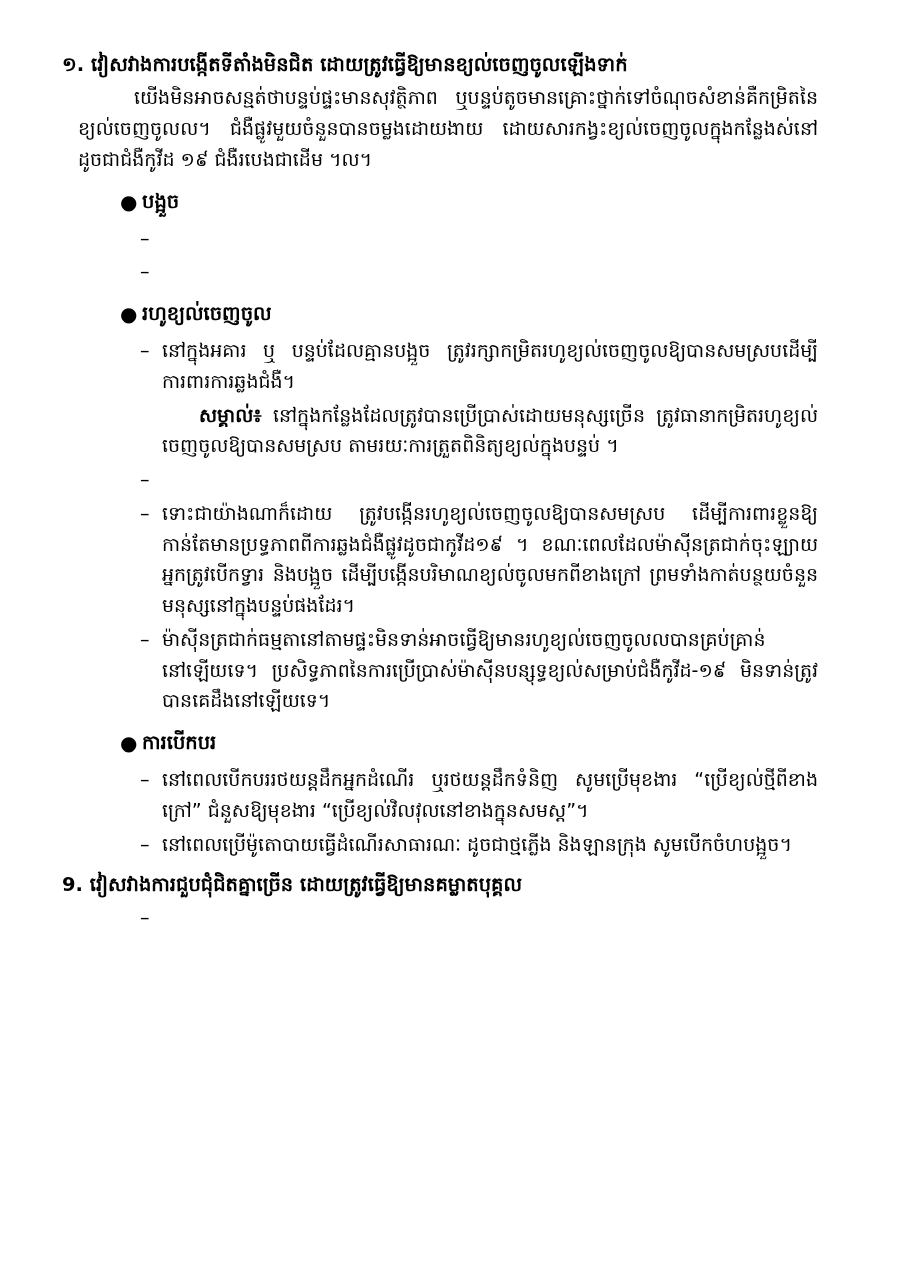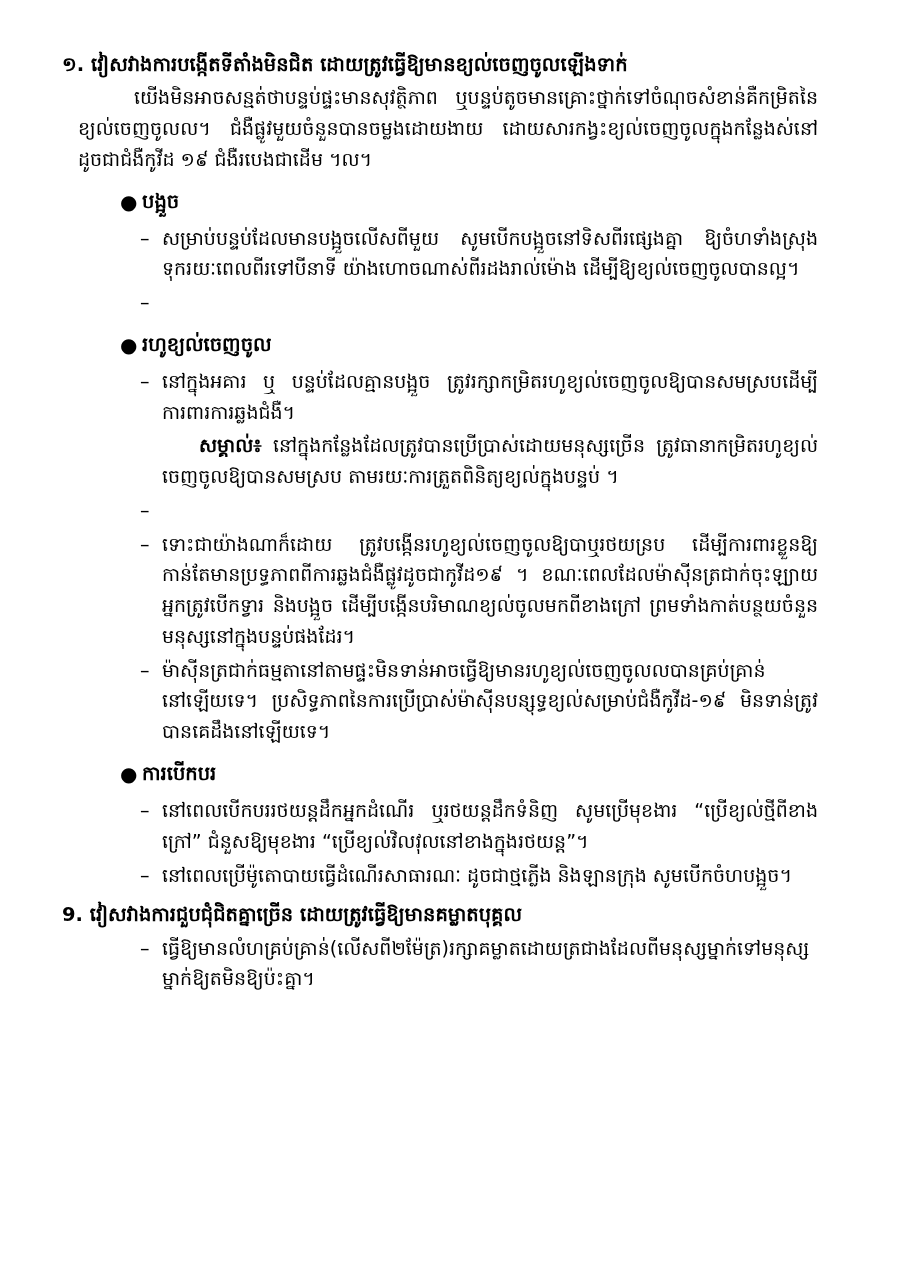--- a/index.html
+++ b/index.html
@@ -95,21 +95,20 @@
 
     <div class="para">យើងមិនអាចសន្មត់ថាបន្ទប់ផ្ទះមានសុវត្ថិភាព ឬបន្ទប់តូចមានគ្រោះថ្នាក់ទៅចំណុចសំខាន់គឺកម្រិតនៃខ្យល់ចេញចូលល។ ជំងឺផ្លូវមួយចំនួនបានចម្លងដោយងាយ ដោយសារកង្វះខ្យល់ចេញចូលក្នុងកន្លែងស់នៅ ដូចជាជំងឺកូវីដ ១៩ ជំងឺរបេងជាដើម ។ល។</div>
 
     <div class="bullet-row">
       <span class="bullet-dot">●</span>
       <span class="bullet-label">បង្អួច</span>
     </div>
 
     <div class="dash-row">
       <span class="dash-mark">–</span>
-      <span class="dash-text">សម្រាប់បន្ទប់ដែលមានបង្អួចលើសពីមួយ សូមបើកបង្អួចនៅទិសពីរផ្សេងគ្នា ឱ្យចំហទាំងស្រុង ទុករយៈពេលពីរទៅបីនាទី យ៉ាងហោចណាស់ពីរដងរាល់ម៉ោង ដើម្បីឱ្យខ្យល់ចេញចូលបានល្អ។</span>
     </div>
     <div class="dash-row">
       <span class="dash-mark">–</span>
     </div>
 
     <div class="bullet-row">
       <span class="bullet-dot">●</span>
       <span class="bullet-label">រហូខ្យល់ចេញចូល</span>
     </div>
 
@@ -121,44 +120,43 @@
     <div class="dash-row">
       <span class="dash-mark"></span>
       <span class="dash-text"><span class="inline-bold">សម្គាល់៖</span> នៅក្នុងកន្លែងដែលត្រូវបានប្រើប្រាស់ដោយមនុស្សច្រើន ត្រូវធានាកម្រិតរហូខ្យល់ចេញចូលឱ្យបានសមស្រប តាមរយៈការត្រួតពិនិត្យខ្យល់ក្នុងបន្ទប់ ។</span>
     </div>
 
     <div class="dash-row">
       <span class="dash-mark">–</span>
     </div>
     <div class="dash-row">
       <span class="dash-mark">–</span>
-      <span class="dash-text">ទោះជាយ៉ាងណាក៏ដោយ ត្រូវបង្កើនរហូខ្យល់ចេញចូលឱ្យបាឬរថយន្រប ដើម្បីការពារខ្លួនឱ្យកាន់តែមានប្រទ្ធភាពពីការឆ្លងជំងឺផ្លូវដូចជាកូវីដ១៩ ។ ខណៈពេលដែលម៉ាស៊ីនត្រជាក់ចុះឡ្យាយ អ្នកត្រូវបើកទ្វារ និងបង្អួច ដើម្បីបង្កើនបរិមាណខ្យល់ចូលមកពីខាងក្រៅ ព្រមទាំងកាត់បន្ថយចំនួនមនុស្សនៅក្នុងបន្ទប់ផងដែរ។</span>
+      <span class="dash-text">ទោះជាយ៉ាងណាក៏ដោយ ត្រូវបង្កើនរហូខ្យល់ចេញចូលឱ្យបានសមស្រប ដើម្បីការពារខ្លួនឱ្យកាន់តែមានប្រទ្ធភាពពីការឆ្លងជំងឺផ្លូវដូចជាកូវីដ១៩ ។ ខណៈពេលដែលម៉ាស៊ីនត្រជាក់ចុះឡ្យាយ អ្នកត្រូវបើកទ្វារ និងបង្អួច ដើម្បីបង្កើនបរិមាណខ្យល់ចូលមកពីខាងក្រៅ ព្រមទាំងកាត់បន្ថយចំនួនមនុស្សនៅក្នុងបន្ទប់ផងដែរ។</span>
     </div>
     <div class="dash-row">
       <span class="dash-mark">–</span>
       <span class="dash-text">ម៉ាស៊ីនត្រជាក់ធម្មតានៅតាមផ្ទះមិនទាន់អាចធ្វើឱ្យមានរហូខ្យល់ចេញចូលលបានគ្រប់គ្រាន់នៅឡើយទេ។ ប្រសិទ្ធភាពនៃការប្រើប្រាស់ម៉ាស៊ីនបន្សុទ្ធខ្យល់សម្រាប់ជំងឺកូវីដ-១៩ មិនទាន់ត្រូវបានគេដឹងនៅឡើយទេ។</span>
     </div>
 
     <div class="bullet-row">
       <span class="bullet-dot">●</span>
       <span class="bullet-label">ការបើកបរ</span>
     </div>
 
     <div class="dash-row">
       <span class="dash-mark">–</span>
-      <span class="dash-text">នៅពេលបើកបររថយន្តដឹកអ្នកដំណើរ ឬរថយន្តដឹកទំនិញ សូមប្រើមុខងារ “ប្រើខ្យល់ថ្មីពីខាងក្រៅ” ជំនួសឱ្យមុខងារ “ប្រើខ្យល់វិលវុលនៅខាងក្នុងរថយន្ត”។</span>
+      <span class="dash-text">នៅពេលបើកបររថយន្តដឹកអ្នកដំណើរ ឬរថយន្តដឹកទំនិញ សូមប្រើមុខងារ “ប្រើខ្យល់ថ្មីពីខាងក្រៅ” ជំនួសឱ្យមុខងារ “ប្រើខ្យល់វិលវុលនៅខាងក្នុនសមស្ត”។</span>
     </div>
     <div class="dash-row">
       <span class="dash-mark">–</span>
       <span class="dash-text">នៅពេលប្រើម៉ូតោបាយធ្វើដំណើរសាធារណៈ ដូចជាថ្មភ្លើង និងឡានក្រុង សូមបើកចំហបង្អួច។</span>
     </div>
   </div>
 
   <div class="section">
     <div class="section-heading">9. វៀសវាងការជួបជុំជិតគ្នាច្រើន ដោយត្រូវធ្វើឱ្យមានគម្លាតបុគ្គល</div>
 
     <div class="dash-row last-para">
       <span class="dash-mark">–</span>
-      <span class="dash-text">ធ្វើឱ្យមានលំហគ្រប់គ្រាន់(លើសពី២ម៉ែត្រ)រក្សាគម្លាតដោយត្រជាងដែលពីមនុស្សម្នាក់ទៅមនុស្សម្នាក់ឱ្យតមិនឱ្យប៉ះគ្នា។</span>
     </div>
   </div>
 
 </div>
 
 </body></html>

